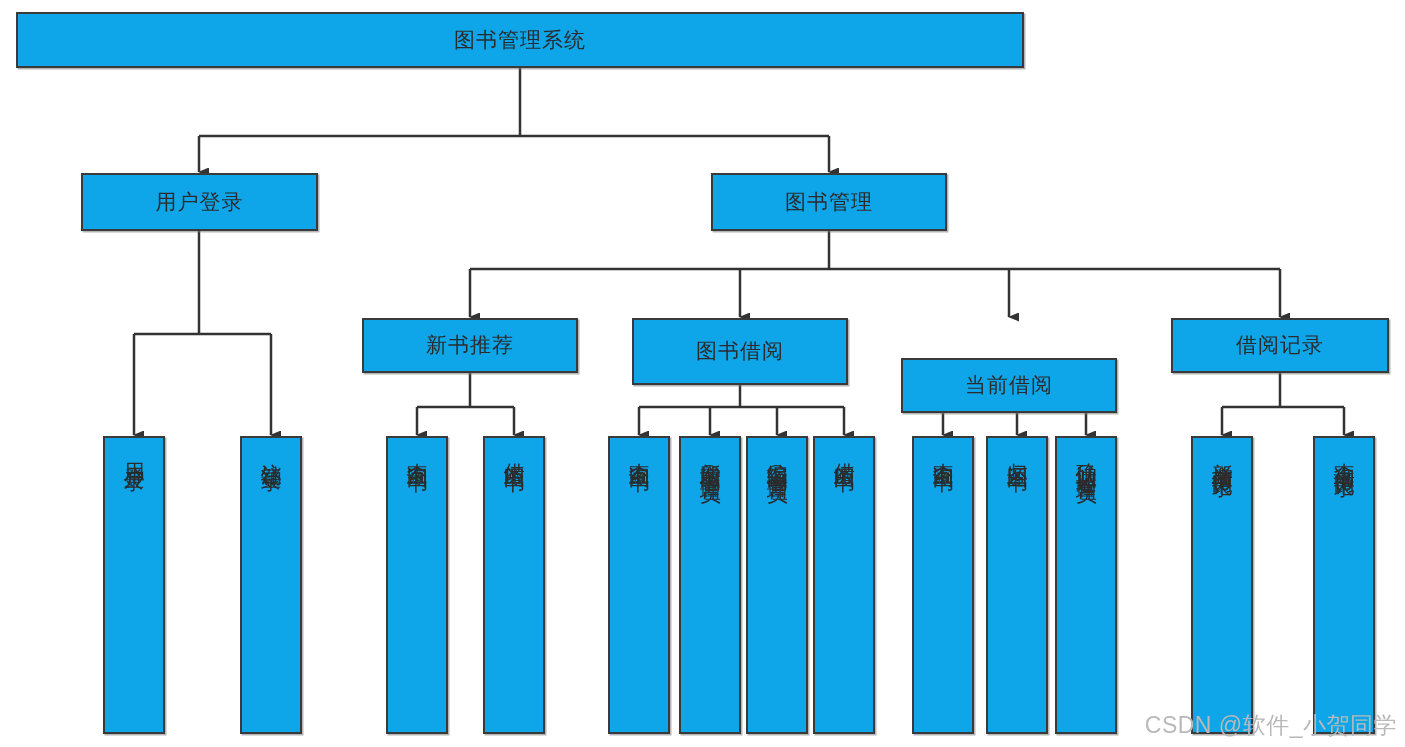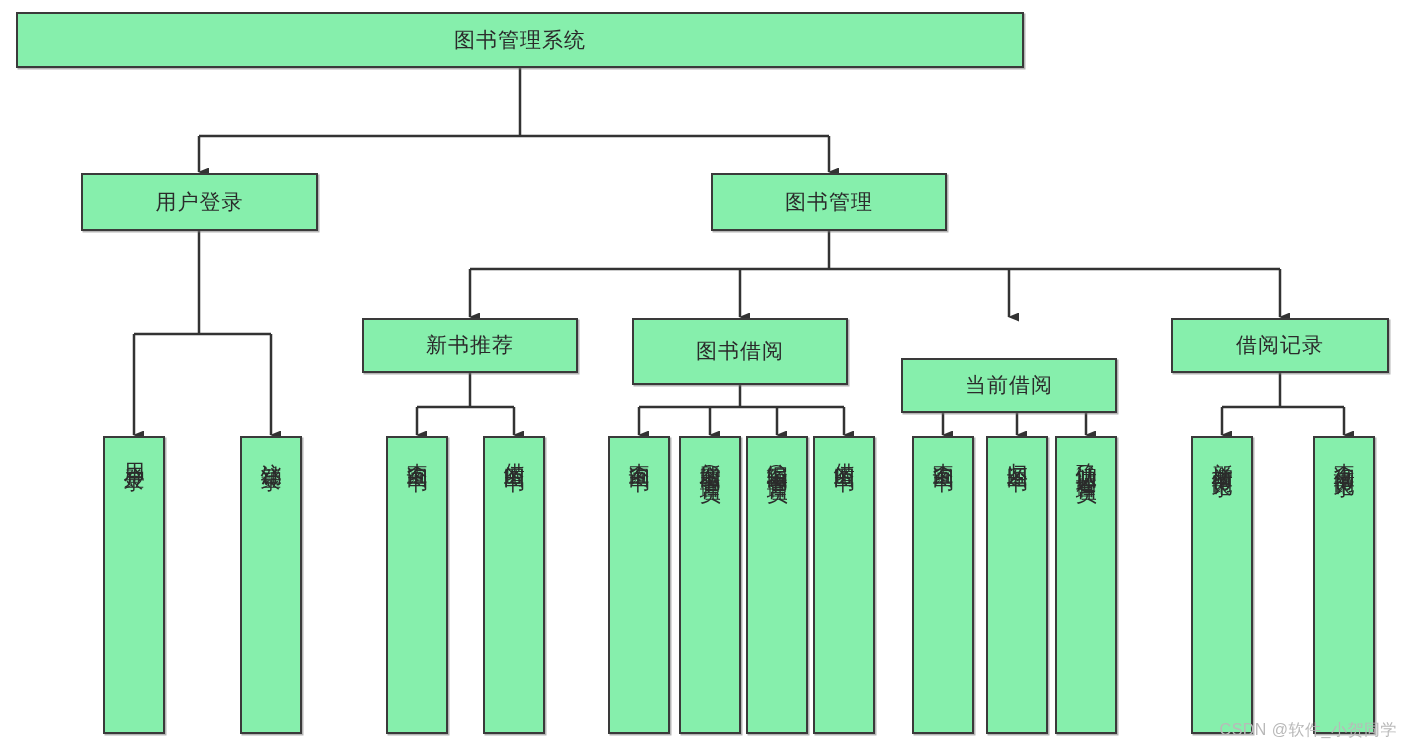--- a/index.html
+++ b/index.html
@@ -17,21 +17,21 @@
   #diagram-root {
     position: absolute;
     left: 0;
     top: 0;
     width: 1405px;
     height: 747px;
   }
   .node-box {
     position: absolute;
     box-sizing: border-box;
-    background: #86efac;
+    background: #0ea5e9;
     border: 2px solid #3a3a3a;
     box-shadow: 1.5px 1.5px 0 0 rgba(120,120,120,0.55);
     display: flex;
     align-items: center;
     justify-content: center;
   }
   .node-label {
     color: #2b2b2b;
     font-size: 21px;
     line-height: 1.25;
@@ -56,21 +56,21 @@
     left: 0;
     top: 0;
     width: 1405px;
     height: 747px;
     pointer-events: none;
   }
   .watermark {
     position: absolute;
     right: 8px;
     bottom: 6px;
-    font-size: 16px;
+    font-size: 23px;
     color: #b9b9b9;
     letter-spacing: 0.5px;
     user-select: none;
     white-space: nowrap;
   }
 </style>
 </head>
 <body>
 
 <div id="diagram-root">

